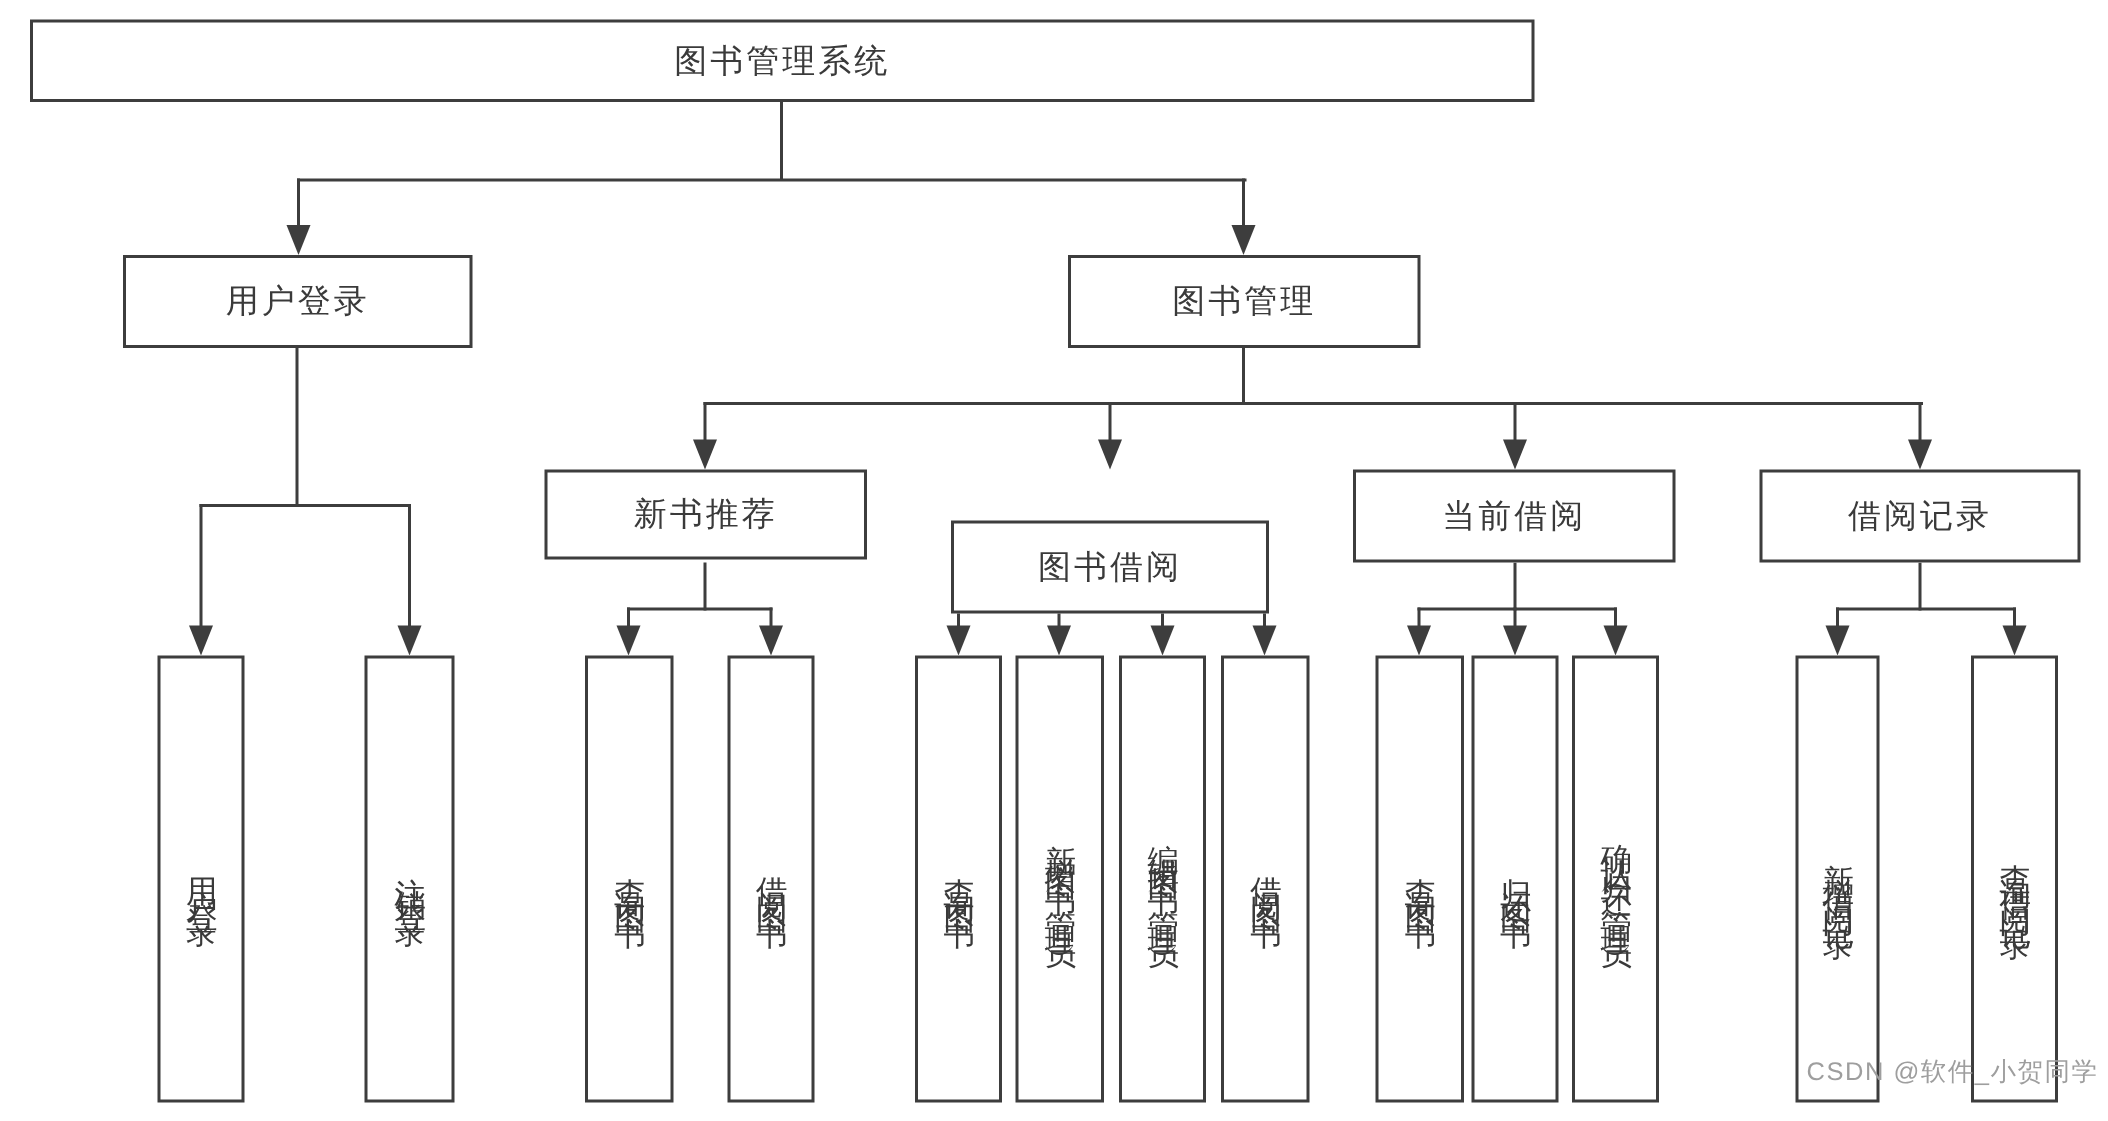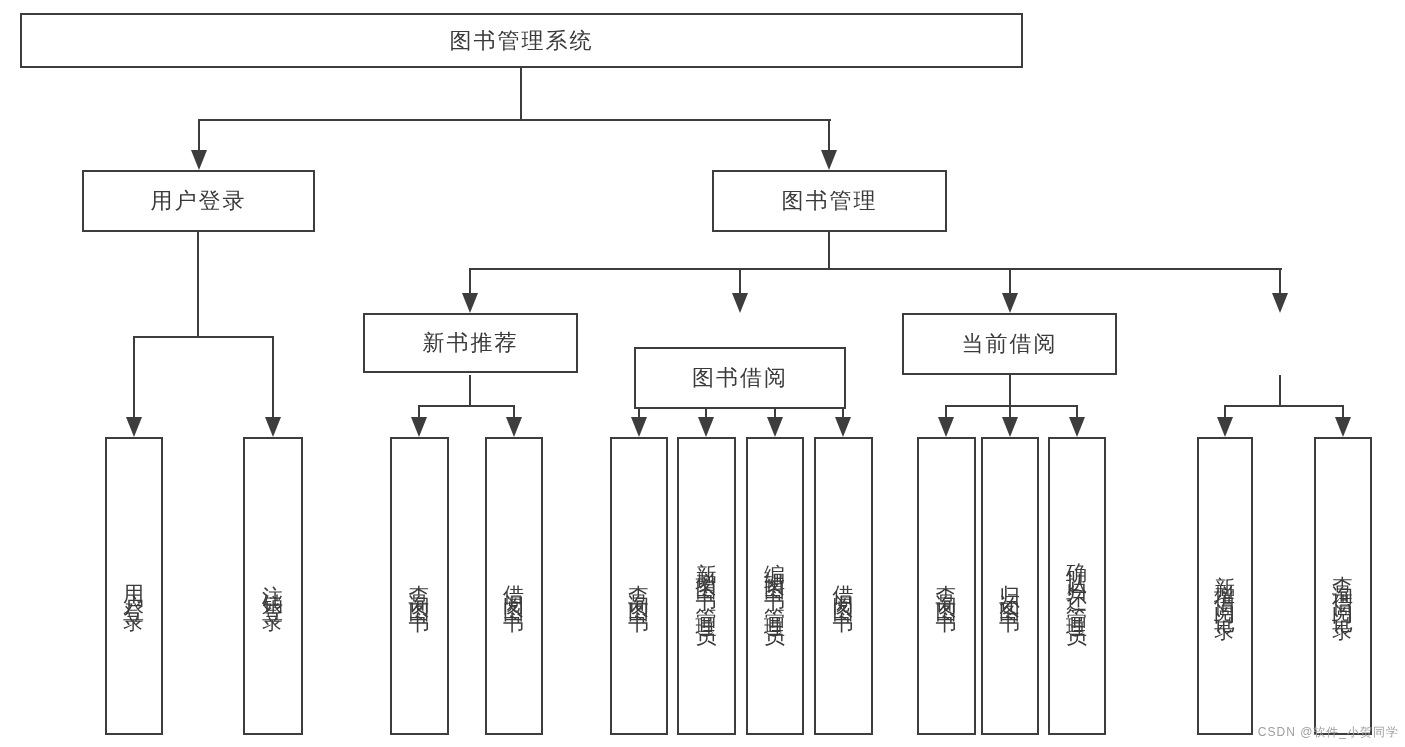--- a/index.html
+++ b/index.html
@@ -18,22 +18,22 @@
     writing-mode:vertical-rl; text-orientation:mixed;
     font-size:21px; letter-spacing:9px; line-height:1;
   }
   .ln { position:absolute; background:var(--line); z-index:1; }
   .arrow {
     position:absolute; width:0; height:0; z-index:1;
     border-left:8px solid transparent; border-right:8px solid transparent;
     border-top:20px solid var(--line);
   }
   .watermark {
-    position:absolute; right:6px; bottom:6px; z-index:5;
-    font-size:12px; color:#9e9e9e; letter-spacing:1px; white-space:nowrap;
+    position:absolute; right:6px; bottom:21px; z-index:5;
+    font-size:17px; color:#9e9e9e; letter-spacing:1px; white-space:nowrap;
   }
 </style>
 </head>
 <body>
 
 <div id="stage">
 
   <div class="box hbox" style="left:20px; top:13px; width:1003px; height:55px;">
     <span>图书管理系统</span>
   </div>
@@ -71,20 +71,23 @@
   <div class="arrow" style="left:1272px; top:293px;"></div>
 
   <div class="box hbox" style="left:363px; top:313px; width:215px; height:60px;">
     <span>新书推荐</span>
   </div>
   <div class="box hbox" style="left:634px; top:313px; width:212px; height:62px;margin-top:34px;">
     <span>图书借阅</span>
   </div>
   <div class="box hbox" style="left:902px; top:313px; width:215px; height:62px;">
     <span>当前借阅</span>
+  </div>
+  <div class="box hbox" style="left:1173px; top:313px; width:214px; height:62px;">
+    <span>借阅记录</span>
   </div>
 
   <div class="ln" style="left:469px; top:375px; width:2px;  height:32px;"></div>
   <div class="ln" style="left:418px; top:405px; width:97px; height:2px;"></div>
   <div class="ln" style="left:418px; top:405px; width:2px;  height:14px;"></div>
   <div class="arrow" style="left:411px; top:417px;"></div>
   <div class="ln" style="left:513px; top:405px; width:2px;  height:14px;"></div>
   <div class="arrow" style="left:506px; top:417px;"></div>
 
   <div class="ln" style="left:739px; top:375px; width:2px;   height:32px;"></div>

